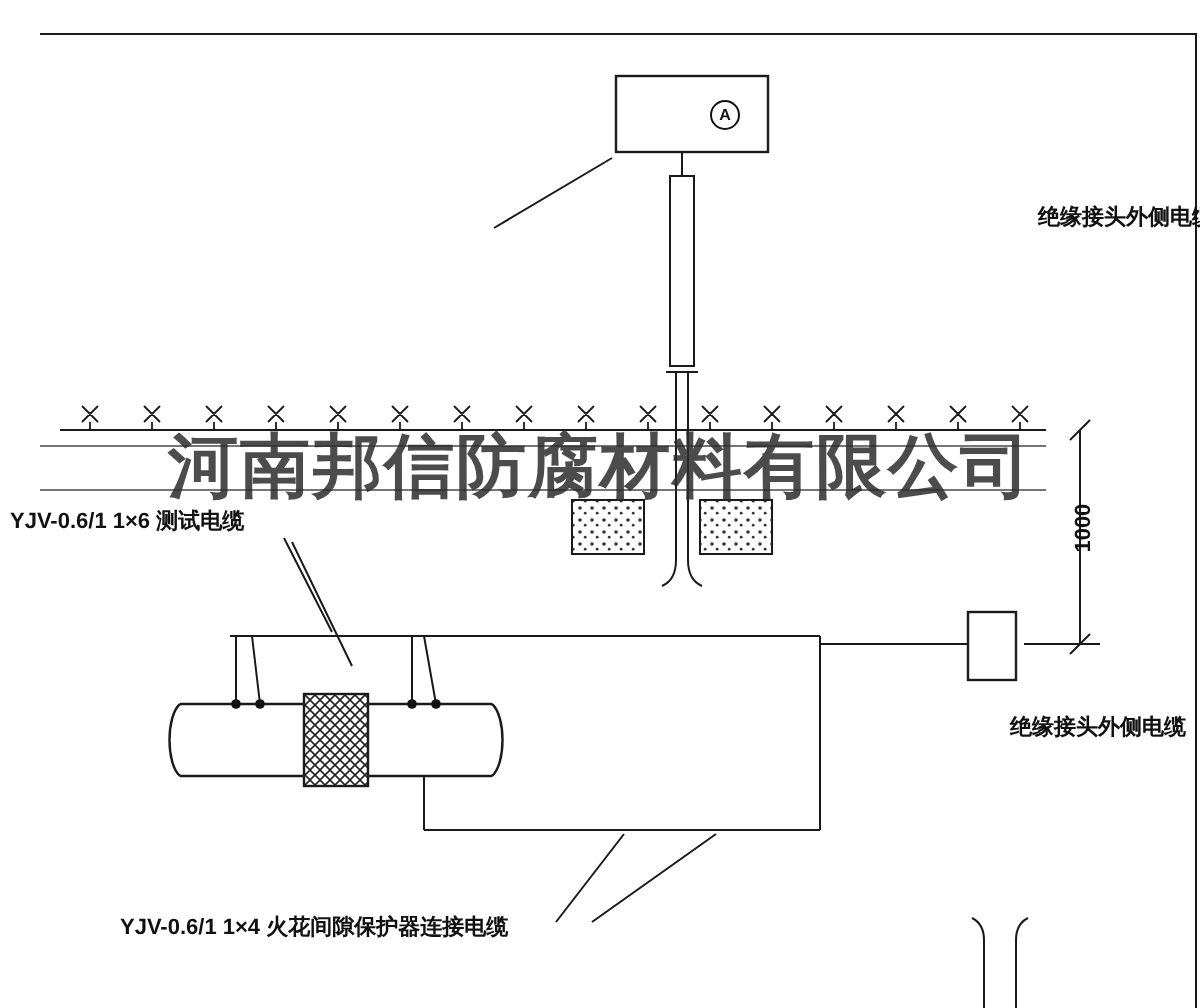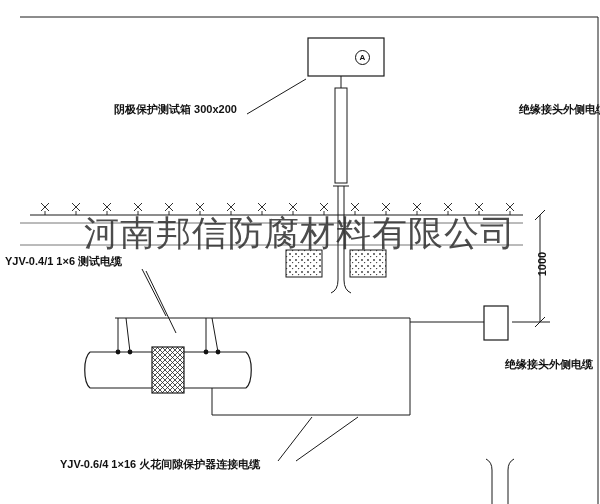--- a/index.html
+++ b/index.html
@@ -11,21 +11,21 @@
   .label{
     position:absolute;z-index:3;font-size:11px;font-weight:bold;
     white-space:nowrap;color:#111;line-height:1.1;
   }
   .label-vertical{
     transform:rotate(-90deg);transform-origin:center center;
     width:40px;text-align:center;
   }
   .watermark{
     position:absolute;z-index:2;left:50%;top:210px;transform:translateX(-50%);
-    font-size:35px;font-weight:normal;letter-spacing:1px;white-space:nowrap;
+    font-size:35px;font-weight:bold;letter-spacing:1px;white-space:nowrap;
     color:rgba(45,45,45,0.85);
   }
   .meter-circle{
     position:absolute;z-index:3;left:355px;top:50px;width:13px;height:13px;
     border:1px solid #111;border-radius:50%;font-size:8px;font-weight:bold;
     line-height:13px;text-align:center;
   }
 </style>
 </head>
 <body>
@@ -140,25 +140,24 @@
     <g>
       <path d="M492,470 V504 M508,470 V504"></path>
       <path d="M492,470 Q492,462 486,459 M508,470 Q508,462 514,459"></path>
     </g>
   </svg>
 
   <div class="watermark">河南邦信防腐材料有限公司</div>
 
   <div class="meter-circle">A</div>
 
-  <div class="label" style="left:114px;top:103px;">阴极保护测试箱 300x200</div>
 
   <div class="label" style="left:519px;top:103px;">绝缘接头外侧电缆</div>
 
-  <div class="label" style="left:5px;top:255px;">YJV-0.4/1 1×6 测试电缆</div>
+  <div class="label" style="left:5px;top:255px;">YJV-0.6/1 1×6 测试电缆</div>
 
   <div class="label label-vertical" style="left:522px;top:258px;">1000</div>
 
   <div class="label" style="left:505px;top:358px;">绝缘接头外侧电缆</div>
 
-  <div class="label" style="left:60px;top:458px;">YJV-0.6/4 1×16 火花间隙保护器连接电缆</div>
+  <div class="label" style="left:60px;top:458px;">YJV-0.6/1 1×4 火花间隙保护器连接电缆</div>
 
 </div>
 
 </body></html>

